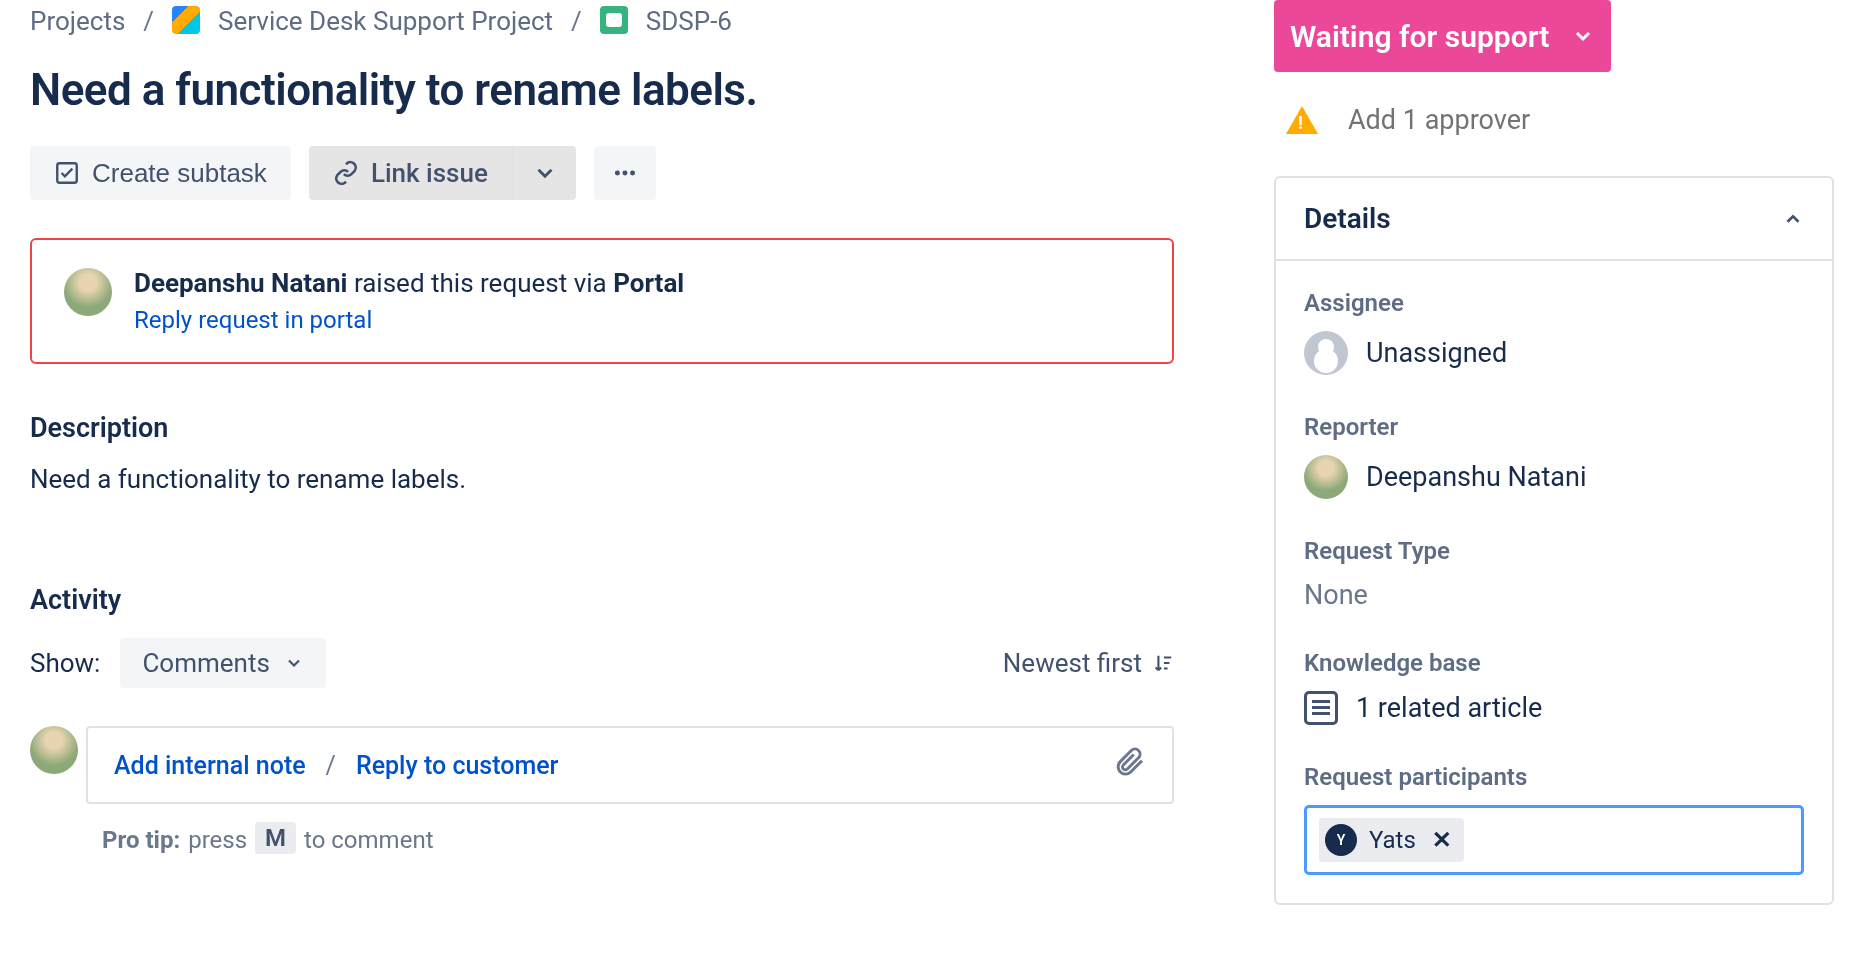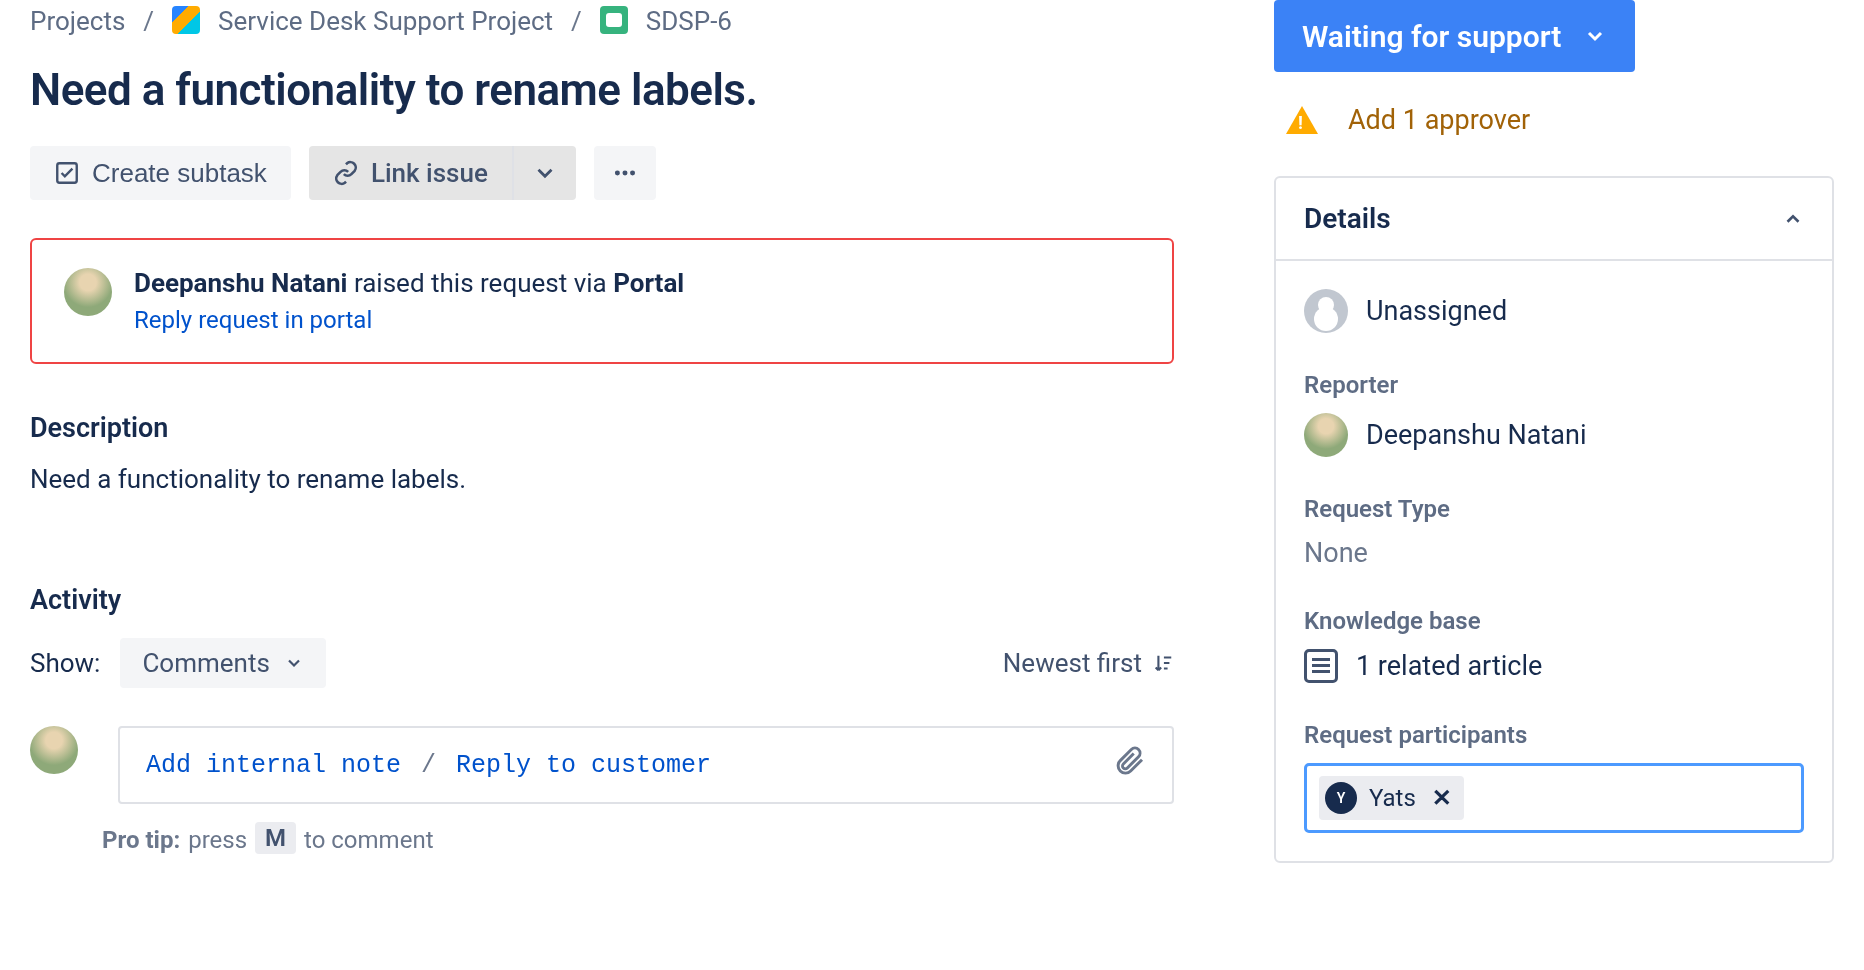--- a/index.html
+++ b/index.html
@@ -158,22 +158,21 @@
     display: inline-flex;
     align-items: center;
     gap: 10px;
     font-size: 26px;
     color: #42526E;
     cursor: pointer;
   }
   
   .comment-row {
     display: flex;
-    gap: 40px;
-    font-family: Liberation Mono, monospace;
+    gap: 8px;
   }
   .comment-box {
     flex: 1;
     border: 2px solid #DFE1E6;
     border-radius: 4px;
     height: 78px;
     display: flex;
     align-items: center;
     padding: 0 26px;
     gap: 14px;
@@ -193,39 +192,39 @@
   }
   .kbd {
     background: #EBECF0;
     border-radius: 4px;
     padding: 2px 10px;
     font-weight: 600;
     color: #42526E;
   }
   
   .status-btn {
-    background: #3b82f6;
+    background: #ec4899;
     color: #fff;
     height: 72px;
     border-radius: 4px;
-    padding: 0 28px;
+    padding: 0 16px;
     display: inline-flex;
     align-items: center;
     gap: 22px;
     font-size: 30px;
     font-weight: 600;
     margin-bottom: 32px;
     cursor: pointer;
   }
   .approver-row {
     display: flex;
     align-items: center;
     gap: 30px;
     font-size: 27px;
-    color: #a16207;
+    color: #737373;
     margin-bottom: 40px;
     padding-left: 12px;
   }
   .warn-ic {
     width: 0; height: 0;
     border-left: 16px solid transparent;
     border-right: 16px solid transparent;
     border-bottom: 28px solid #FFAB00;
     position: relative;
   }
@@ -424,20 +423,21 @@
     <div class="details-panel">
       <div class="details-header">
         <span>Details</span>
         <svg width="22" height="22" viewBox="0 0 24 24" fill="none" stroke="#42526E" stroke-width="2.8">
             <path d="M6 15l6-6 6 6"></path>
           </svg>
       </div>
       <div class="details-body">
 
         <div>
+          <div class="field-label">Assignee</div>
           <div class="field-value">
             <span class="avatar-empty"></span>
             <span>Unassigned</span>
           </div>
         </div>
 
         <div>
           <div class="field-label">Reporter</div>
           <div class="field-value">
             <span class="avatar-sm"></span>

